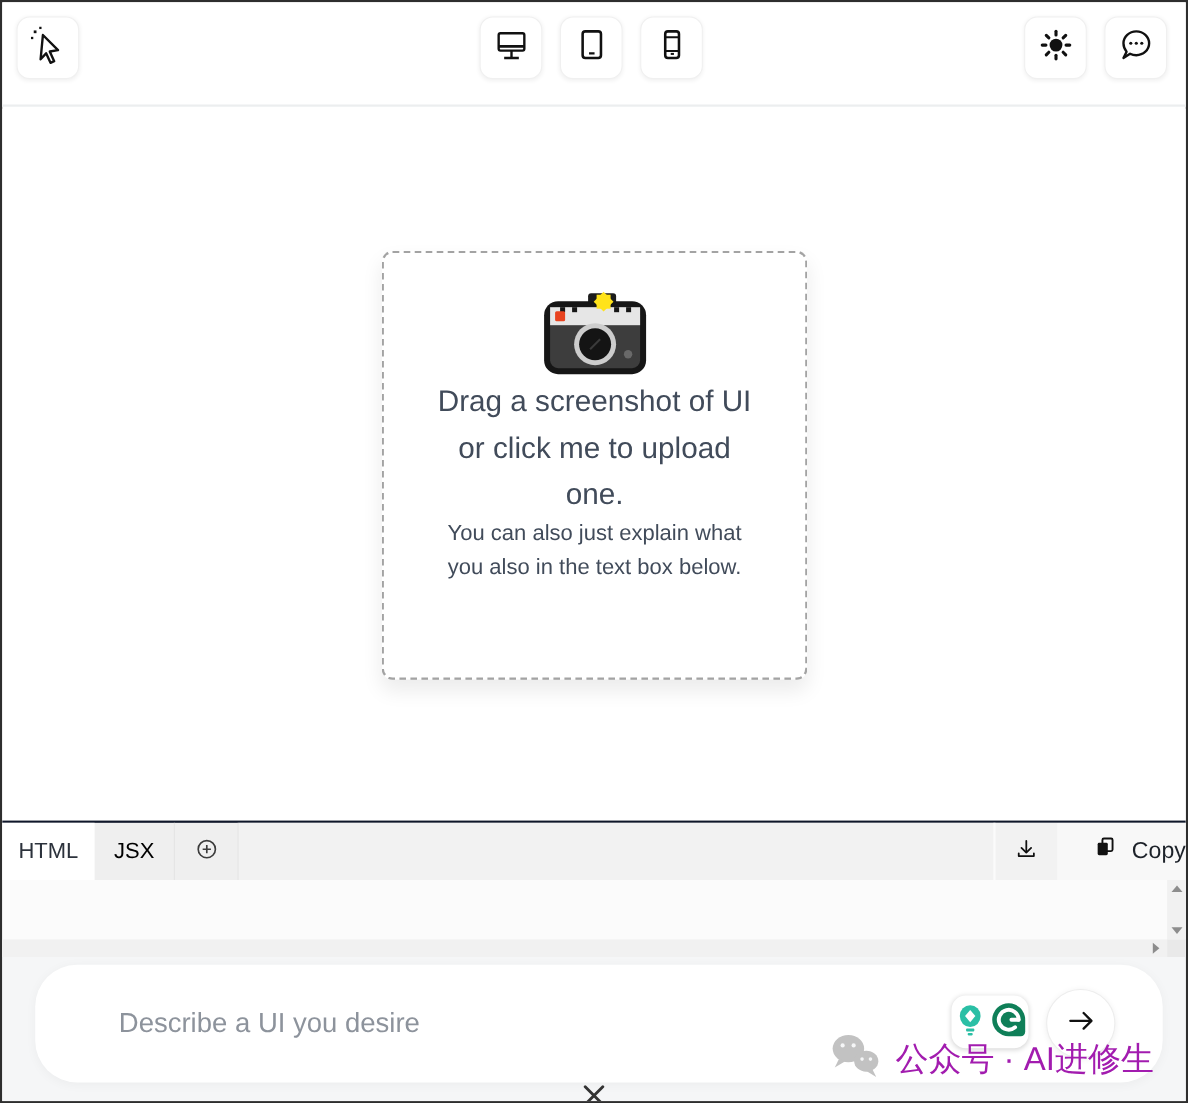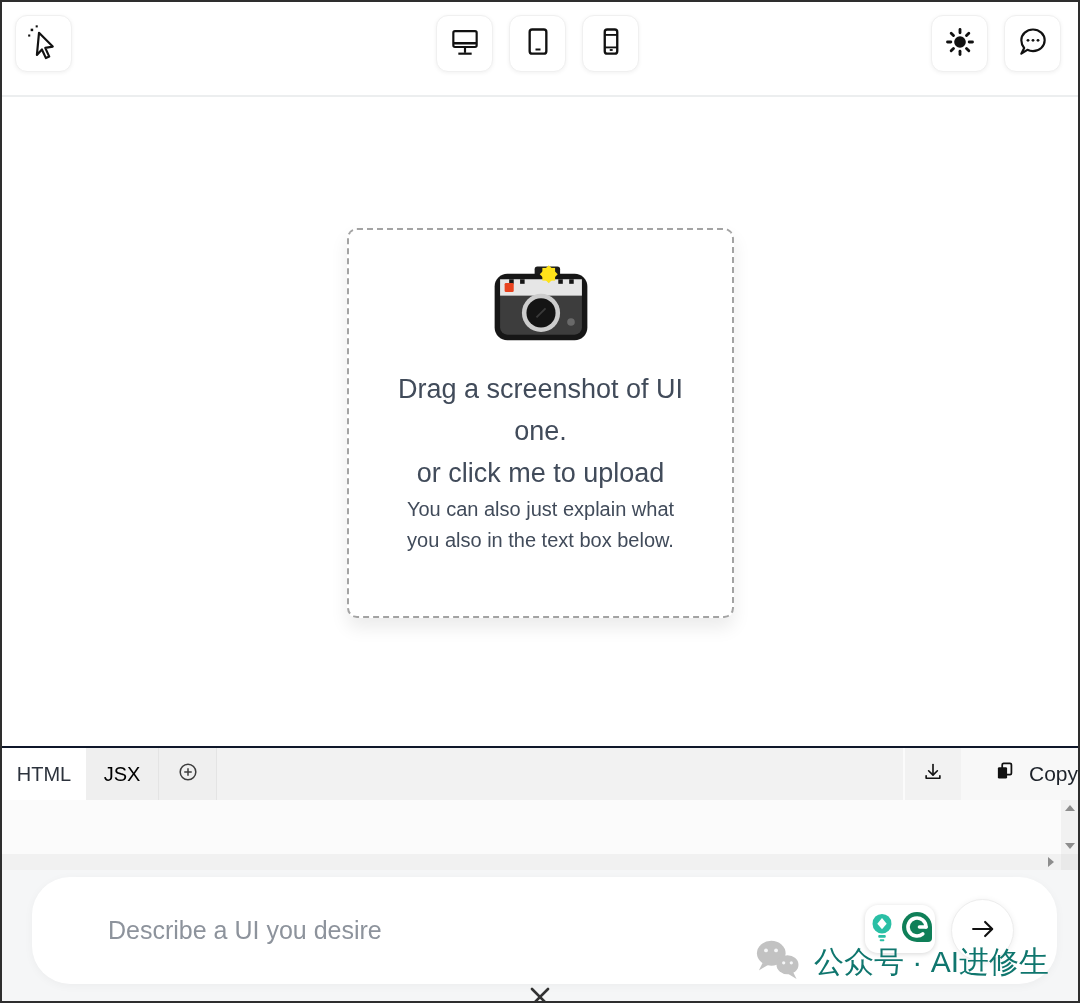--- a/index.html
+++ b/index.html
@@ -23,21 +23,21 @@
   .btn-theme { left:929px; }
   .btn-feedback { left:1002px; }
   
   .canvas { position:absolute; top:97px; left:0; right:0; height:647px; background:#fff; }
   .upload-box {
     position:absolute; left:345px; top:129px; width:387px; height:390px;
     border:2px dashed #a3a3a3; border-radius:10px; background:#fff;
     box-shadow:0 10px 18px rgba(0,0,0,.08); text-align:center; cursor:pointer;
   }
   .camera-wrap { margin-top:30px; display:flex; justify-content:center; }
-  .upload-title { margin-top:24px; font-size:27px; line-height:42px; color:#414b5a; }
+  .upload-title { font-size:27px; line-height:42px; color:#414b5a; }
   .upload-sub { margin-top:0; font-size:20px; line-height:31px; color:#414b5a; }
   
   .tabbar {
     position:absolute; top:744px; left:0; right:0; height:54px;
     background:#efefef; border-top:2px solid #0f172a; display:flex; align-items:stretch;
   }
   .tab { display:flex; align-items:center; justify-content:center; font-size:20px; color:#000000; cursor:pointer; }
   .tab-html { width:84px; background:#ffffff; color:#2c323c; }
   .tab-jsx { width:73px; border-right:1px solid #e4e4e4; }
   .tab-plus { width:58px; border-right:1px solid #e4e4e4; display:flex; align-items:center; justify-content:center; cursor:pointer; }
@@ -76,21 +76,21 @@
     border-radius:13px; box-shadow:0 1px 5px rgba(0,0,0,.16);
     display:flex; align-items:center; justify-content:center; gap:3px; cursor:pointer;
   }
   .send-btn {
     position:absolute; left:919px; top:22px; width:63px; height:63px; border-radius:50%;
     background:#fff; border:1px solid #ededed; box-shadow:0 1px 6px rgba(0,0,0,.07);
     display:flex; align-items:center; justify-content:center; cursor:pointer;
   }
   .watermark {
     position:absolute; left:750px; top:68px; z-index:6; display:flex; align-items:center; gap:12px;
-    font-size:30px; color:#0f766e; pointer-events:none; white-space:nowrap;
+    font-size:30px; color:#a21caf; pointer-events:none; white-space:nowrap;
   }
   .close-x { position:absolute; left:50%; transform:translateX(-50%); bottom:-13px; cursor:pointer; }
 </style>
 </head>
 <body>
 
 <div id="screen">
 
   <div class="topbar">
 
@@ -186,22 +186,22 @@
           <line x1="50" y1="63" x2="60" y2="53" stroke="#3a3a3a" stroke-width="2"></line>
           <circle cx="88" cy="68" r="4.2" fill="#696969"></circle>
           <g>
             <rect x="56.5" y="8.5" width="14" height="14" fill="#ffe31a"></rect>
             <rect x="56.5" y="8.5" width="14" height="14" fill="#ffe31a" transform="rotate(45 63.5 15.5)"></rect>
           </g>
         </svg>
       </div>
       <div class="upload-title">
         <div>Drag a screenshot of UI</div>
+        <div>or click me to upload</div>
         <div>one.</div>
-        <div>or click me to upload</div>
       </div>
       <div class="upload-sub">
         <div>You can also just explain what</div>
         <div>you also in the text box below.</div>
       </div>
     </div>
   </div>
 
   <div class="tabbar">
     <div class="tab tab-html">

